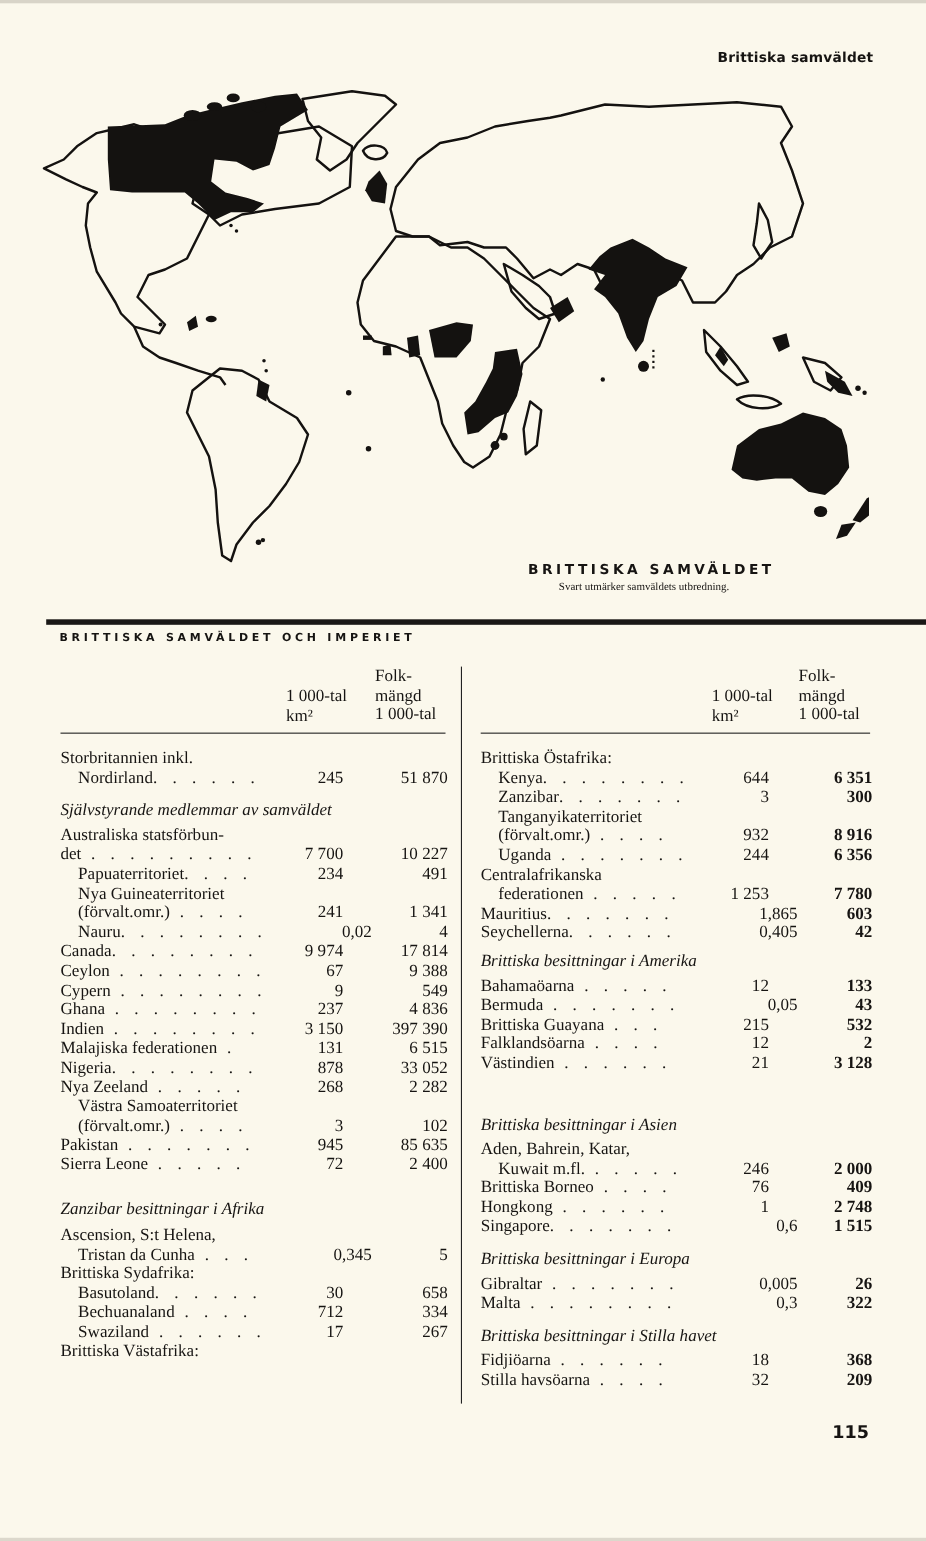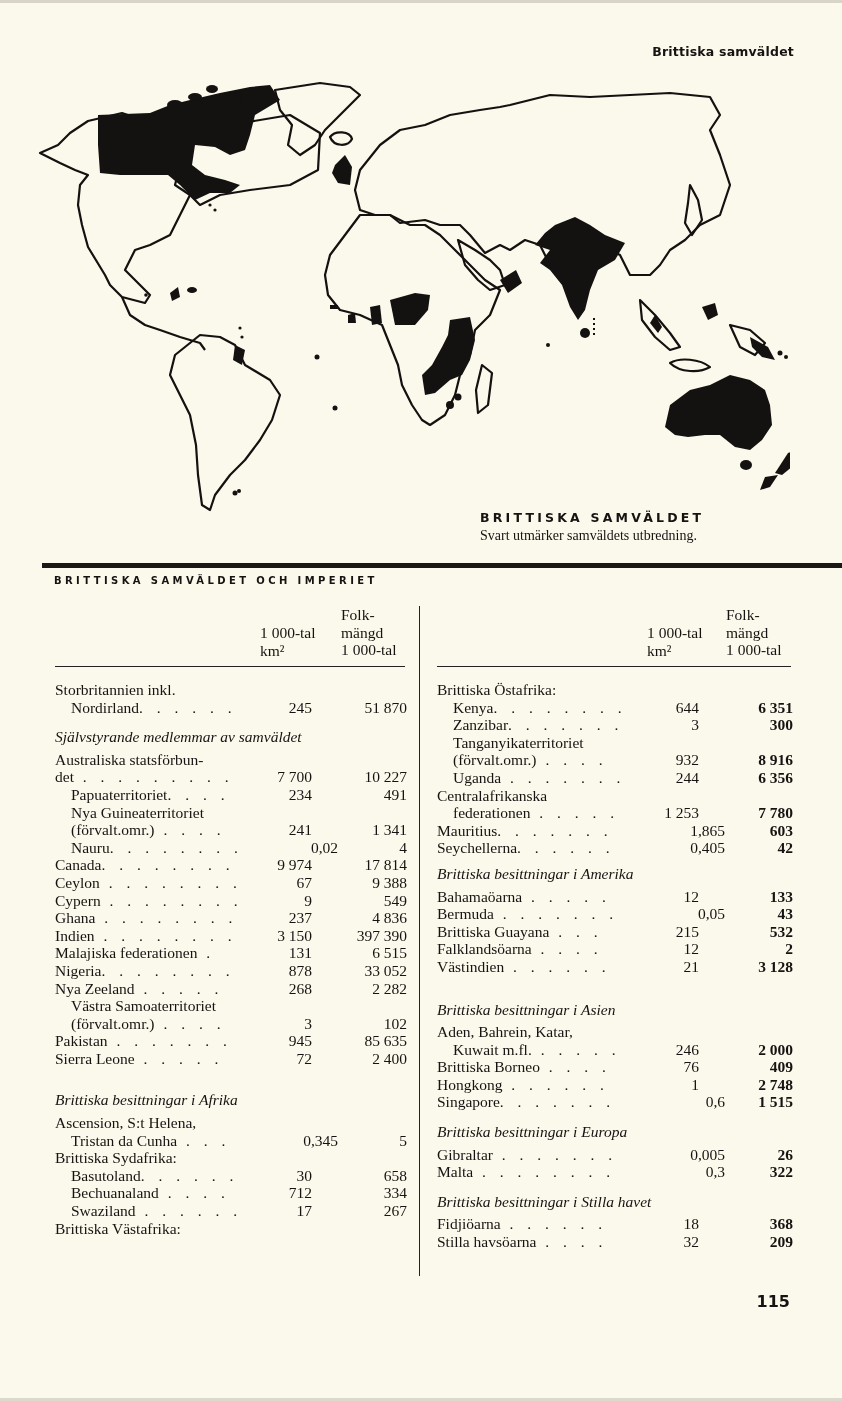--- a/index.html
+++ b/index.html
@@ -19,21 +19,21 @@
     font-size: 12.5px; letter-spacing: 0.2px;
   }
 
   .map { position:absolute; left:30px; top:75px; width:760px; height:440px; }
 
   .map-caption { position:absolute; left:480px; top:510px; }
   .map-caption-title {
     font-family: "DejaVu Sans", sans-serif; font-weight: bold;
     font-size: 12.5px; letter-spacing: 3.2px;
   }
-  .map-caption-sub { font-size: 14px; margin-top: 3px; }
+  .map-caption-sub { font-size: 10px; margin-top: 3px; margin-left: 28px; }
 
   .rule-thick {
     position:absolute; left:42px; top:563px; width:800px; height:5px; background:#1a1816;
   }
   .section-title {
     position:absolute; left:54px; top:575px;
     font-family: "DejaVu Sans", sans-serif; font-weight: bold;
     font-size: 10px; letter-spacing: 3.4px;
   }
 
@@ -292,21 +292,21 @@
         <span class="area">945</span>
         <span class="pop">85 635</span>
       </div>
       <div class="row">
         <span class="name"><span>Sierra Leone</span><span class="dots"> . . . . .</span></span>
         <span class="area">72</span>
         <span class="pop">2 400</span>
       </div>
     </div>
 
-  <div class="group-label" style="margin-top:24px">Brittiska besittningar i Afrika</div>
+  <div class="group-label" style="margin-top:24px">Zanzibar besittningar i Afrika</div>
   <div id="left-africa-rows">
       <div class="row">
         <span class="name"><span>Ascension, S:t Helena,</span><span class="dots"></span></span>
         <span class="area"></span>
         <span class="pop"></span>
       </div>
       <div class="row">
         <span class="name indent"><span>Tristan da Cunha</span><span class="dots"> . . .</span></span>
         <span class="area dec">0,345</span>
         <span class="pop">5</span>
@@ -427,21 +427,21 @@
         <span class="area">12</span>
         <span class="pop">2</span>
       </div>
       <div class="row">
         <span class="name"><span>Västindien</span><span class="dots"> . . . . . .</span></span>
         <span class="area">21</span>
         <span class="pop">3 128</span>
       </div>
     </div>
 
-  <div class="group-label" style="margin-top:25px">Brittiska besittningar i Asien</div>
+  <div class="group-label" style="margin-top:38px">Brittiska besittningar i Asien</div>
   <div id="right-as-rows">
       <div class="row">
         <span class="name"><span>Aden, Bahrein, Katar,</span><span class="dots"></span></span>
         <span class="area"></span>
         <span class="pop"></span>
       </div>
       <div class="row">
         <span class="name indent"><span>Kuwait m.fl.</span><span class="dots"> . . . . .</span></span>
         <span class="area">246</span>
         <span class="pop">2 000</span>

